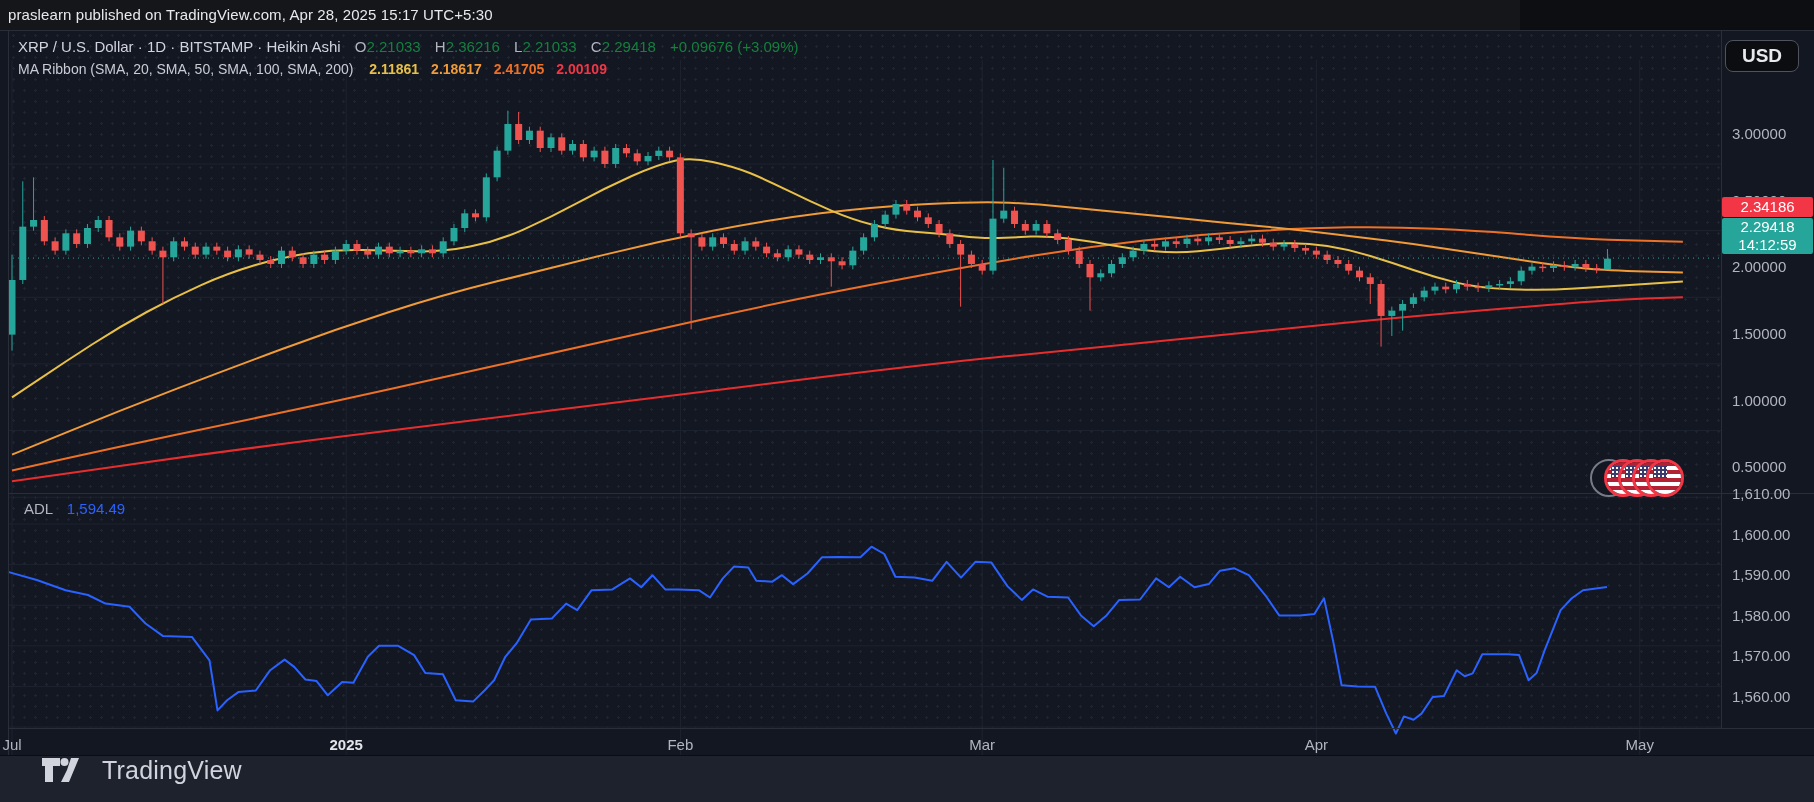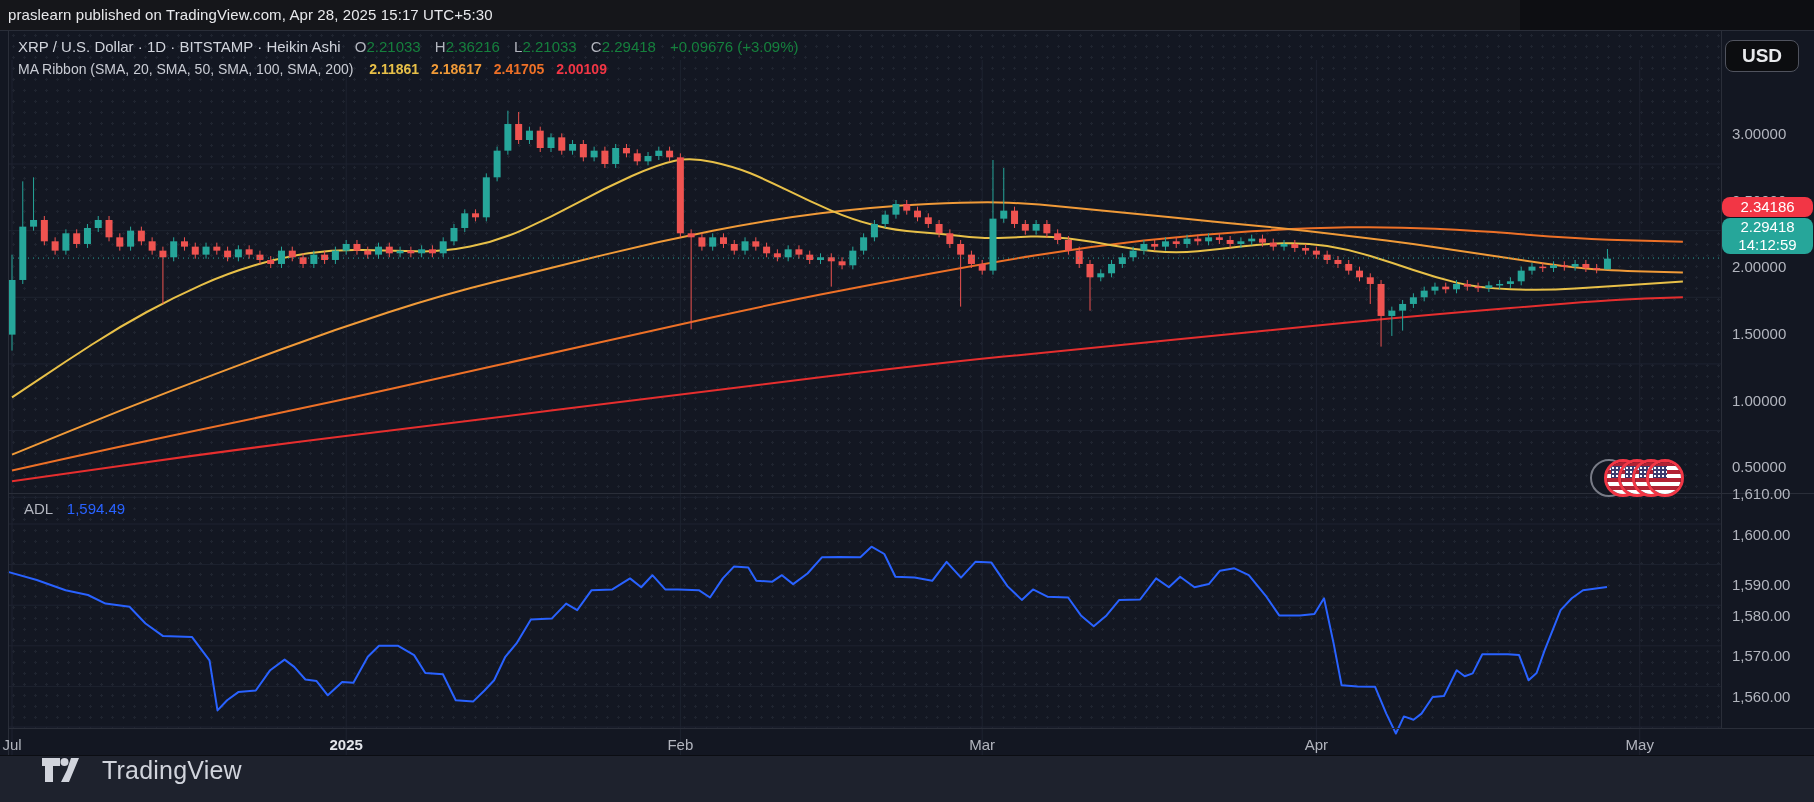--- a/index.html
+++ b/index.html
@@ -16,21 +16,21 @@
   .vline{position:absolute;width:1px;background:#2a2e39;}
   .legend{position:absolute;left:18px;font-size:15px;color:#d1d4dc;white-space:nowrap;}
   .ohlc{color:#15803d;}
   .ohlc-l{color:#b2b5be;margin-left:10px;}
   .legend2{font-size:14px;color:#c9ccd4;}
   .ma-val{margin-left:12px;font-weight:bold;}
   .axis-label{position:absolute;left:1732px;font-size:15px;color:#b2b5be;height:18px;line-height:18px;}
   .time-label{position:absolute;top:736px;font-size:15px;color:#b2b5be;transform:translateX(-50%);}
   .time-label.emph{color:#e3e5ea;font-weight:bold;}
   .badge{position:absolute;left:1722px;width:91px;color:#fff;font-size:15px;
-         text-align:center;border-radius:8px;}
+         text-align:center;border-radius:2px;}
   .badge-red{top:197px;height:20px;line-height:20px;background:#f23645;}
   .badge-teal{top:218px;height:36px;background:#26a69a;}
   .badge-teal div{height:18px;line-height:18px;}
   .usd-btn{position:absolute;left:1725px;top:40px;width:72px;height:30px;background:#0c0d10;
      border:1px solid #50535e;border-radius:8px;color:#e8e9ec;font-size:19px;font-weight:bold;
      text-align:center;line-height:30px;cursor:pointer;}
   .adl-legend{position:absolute;left:24px;top:500px;font-size:15px;white-space:nowrap;}
   .adl-name{color:#b2b5be;}
   .adl-val{color:#2962ff;margin-left:10px;}
   .flag-cluster{position:absolute;left:1590px;top:456px;height:44px;display:flex;align-items:center;}
@@ -419,21 +419,21 @@
 <div class="usd-btn">USD</div>
 
 <div class="adl-legend">
   <span class="adl-name">ADL</span>
   <span class="adl-val">1,594.49</span>
 </div>
 <div id="adl-axis"></div>
 <div class="axis-label" style="top: 688px;">1,560.00</div>
 <div class="axis-label" style="top: 647.4px;">1,570.00</div>
 <div class="axis-label" style="top: 606.8px;">1,580.00</div>
-<div class="axis-label" style="top: 566.2px; margin-top: 10px;">1,590.00</div>
+<div class="axis-label" style="top: 566.2px;">1,590.00</div>
 <div class="axis-label" style="top: 525.6px;">1,600.00</div>
 <div class="axis-label" style="top: 485px;">1,610.00</div>
 
 <div id="time-axis">
     <div class="time-label" style="left: 12px;">Jul</div>
     <div class="time-label emph" style="left: 346.18px;">2025</div>
     <div class="time-label" style="left: 680.36px;">Feb</div>
     <div class="time-label" style="left: 982.2px;">Mar</div>
     <div class="time-label" style="left: 1316.38px;">Apr</div>
     <div class="time-label" style="left: 1639.78px;">May</div>

